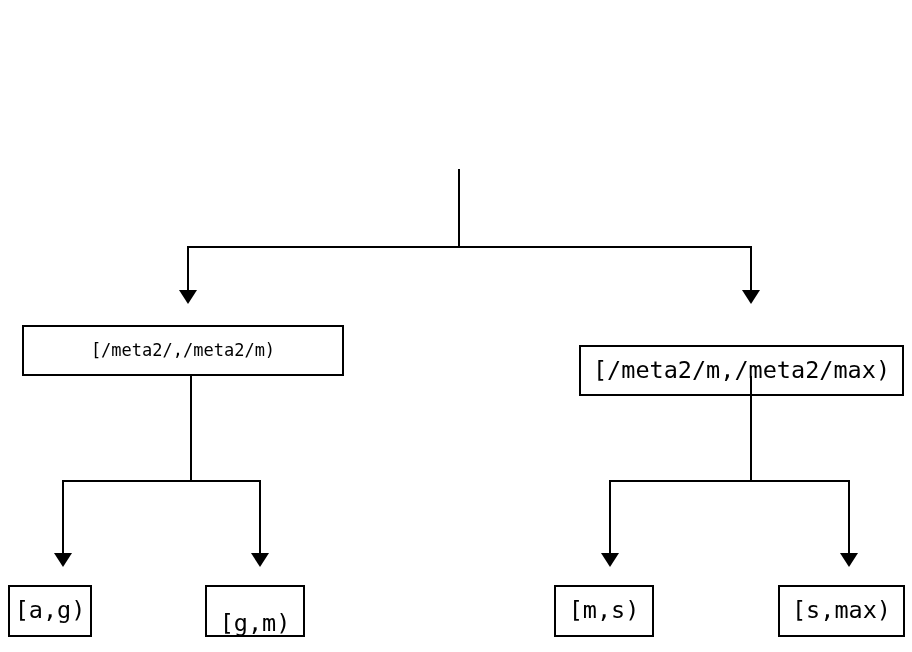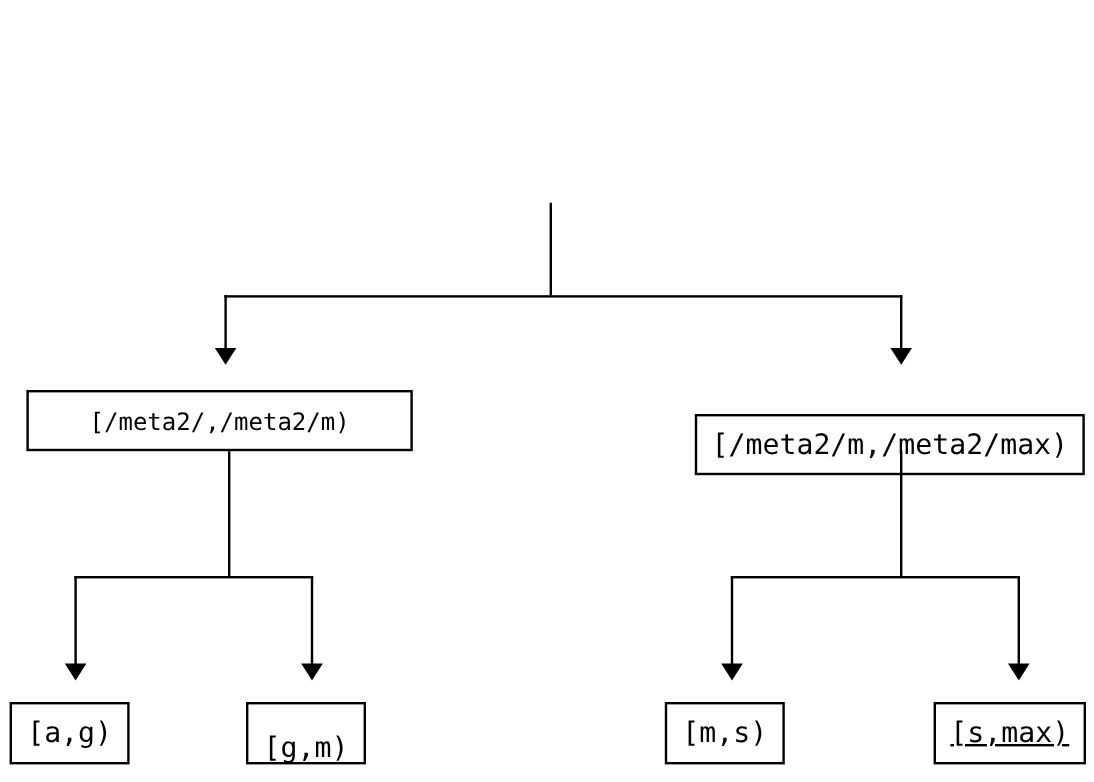--- a/index.html
+++ b/index.html
@@ -37,38 +37,38 @@
     top: 12px;
     width: 382px;
     height: 157px;
     font-size: 23.5px;
   }
   .n-mid-left {
     left: 22px;
     top: 325px;
     width: 322px;
     height: 51px;
-    font-size: 20px;
+    font-size: 17px;
   }
   .n-mid-right {
     left: 579px;
     top: 325px;
     width: 325px;
     height: 51px;
     font-size: 23.5px;
     margin-top: 20px;
   }
   .n-leaf {
     height: 52px;
     font-size: 23.5px;
   }
-  .n-leaf-ag   { left: 8px;   top: 585px; width: 100px; text-align: center; }
+  .n-leaf-ag   { left: 8px;   top: 585px; width: 84px; text-align: center; }
   .n-leaf-gm   { left: 205px; top: 585px; width: 100px; align-items: flex-end; }
   .n-leaf-ms   { left: 554px; top: 585px; width: 100px; }
-  .n-leaf-smax { left: 778px; top: 585px; width: 127px; text-decoration: underline; }
+  .n-leaf-smax { left: 778px; top: 585px; width: 127px; }
 
   
   .vline {
     position: absolute;
     width: 2px;
     background: #000000;
   }
   .hline {
     position: absolute;
     height: 2px;

